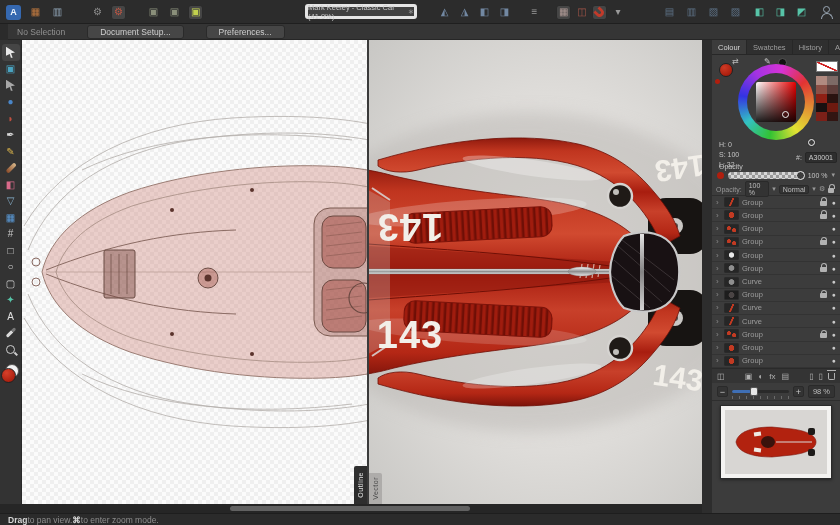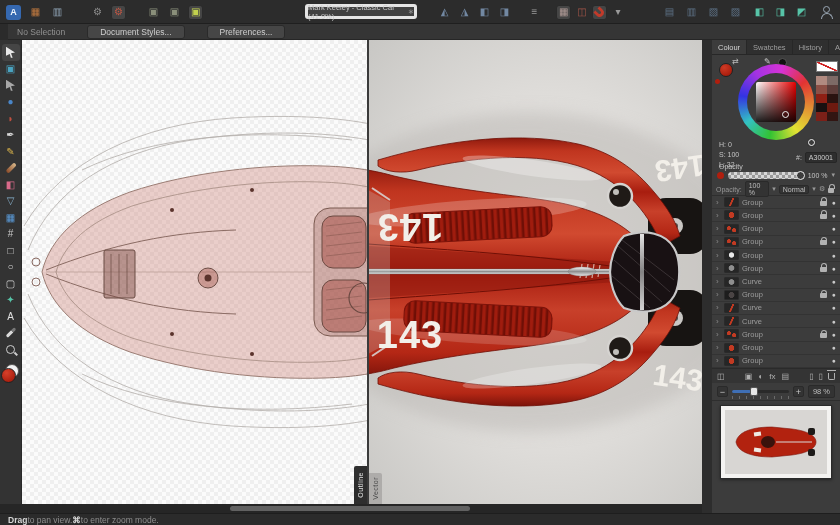--- a/index.html
+++ b/index.html
@@ -225,21 +225,21 @@
     </div>
   <div class="tgroup" style="left:818px">
       <span class="ticon">
         <span class="person"></span>
       </span>
     </div>
 </div>
 
 <div id="ctxbar">
   <span id="ctx-selection">No Selection</span>
-  <button class="ctxbtn">Document Styles...</button>
+  <button class="ctxbtn">Document Setup...</button>
   <button class="ctxbtn">Preferences...</button>
 </div>
 
 <div id="tools">
 
 <span class="tool selected">
       <span class="cursor"></span>
     </span>
     <span class="tool" style="color: rgb(74, 163, 192);">▣</span>
     <span class="tool">

